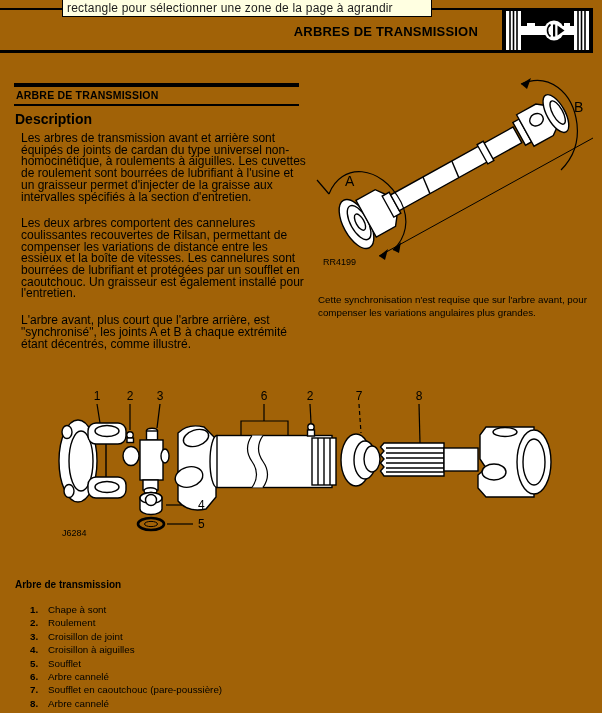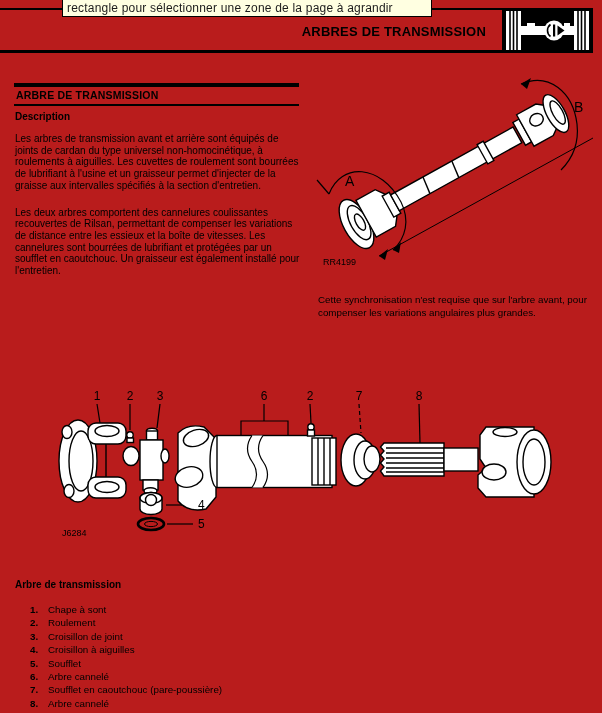--- a/index.html
+++ b/index.html
@@ -1,36 +1,36 @@
 <!DOCTYPE html>
 <html><head>
 <meta charset="utf-8">
 <style>
   html,body{margin:0;padding:0;background:#fff;}
   body{width:602px;height:713px;position:relative;overflow:hidden;
        font-family:"Liberation Sans", sans-serif;color:#000;}
-  .page{position:absolute;inset:0;background:#b91c1c;}
+  .page{position:absolute;inset:0;background:#a16207;}
 
   
   .rule-top{position:absolute;left:0;top:8px;width:502px;height:2px;background:#000;}
   .rule-header{position:absolute;left:0;top:50px;width:502px;height:3px;background:#000;}
   .tooltip{position:absolute;left:62px;top:-2px;width:370px;height:19px;box-sizing:border-box;
            background:#ffffe1;border:1px solid #000;z-index:9;
            font-size:12px;line-height:18px;padding:0 0 0 4px;color:#1c1c1c;
            white-space:nowrap;overflow:hidden;letter-spacing:.2px;}
-  .page-title{position:absolute;left:8px;top:24px;width:478px;text-align:right;
+  .page-title{position:absolute;left:0;top:24px;width:478px;text-align:right;
               font-weight:bold;font-size:13px;letter-spacing:.2px;}
   .header-icon{position:absolute;left:502px;top:8px;width:91px;height:45px;}
 
   
   .section-head{position:absolute;left:14px;top:83px;width:283px;
                 border-top:4px solid #000;border-bottom:2px solid #000;
                 padding:2px 0 3px 2px;font-weight:bold;font-size:10.5px;letter-spacing:.2px;}
-  .desc-label{position:absolute;left:15px;top:111px;font-weight:bold;font-size:10px;}
-  .col-left{position:absolute;left:15px;top:133px;width:287px;font-size:10px;line-height:11.7px;}
+  .desc-label{position:absolute;left:15px;top:111px;font-weight:bold;font-size:14px;}
+  .col-left{position:absolute;left:21px;top:133px;width:287px;font-size:12px;line-height:11.7px;}
   .col-left p{margin:0 0 15px 0;}
 
   
   .fig-shaft{position:absolute;left:315px;top:68px;width:287px;height:205px;}
   .note-right{position:absolute;left:318px;top:294px;width:286px;font-size:9.8px;line-height:12.6px;}
 
   
   .fig-exploded{position:absolute;left:0;top:385px;width:602px;height:178px;}
 
   
@@ -78,20 +78,21 @@
       <rect x="51" y="16.5" width="2.2" height="12" fill="#000"></rect>
       <path d="M55.5 17.5 l7 5 -7 5 z" fill="#000"></path>
     </svg>
   </div>
 
   <div class="section-head">ARBRE DE TRANSMISSION</div>
   <div class="desc-label">Description</div>
   <div class="col-left">
     <p>Les arbres de transmission avant et arrière sont équipés de joints de cardan du type universel non-homocinétique, à roulements à aiguilles. Les cuvettes de roulement sont bourrées de lubrifiant à l'usine et un graisseur permet d'injecter de la graisse aux intervalles spécifiés à la section d'entretien.</p>
     <p>Les deux arbres comportent des cannelures coulissantes recouvertes de Rilsan, permettant de compenser les variations de distance entre les essieux et la boîte de vitesses. Les cannelures sont bourrées de lubrifiant et protégées par un soufflet en caoutchouc. Un graisseur est également installé pour l'entretien.</p>
+    <p>L'arbre avant, plus court que l'arbre arrière, est "synchronisé", les joints A et B à chaque extrémité étant décentrés, comme illustré.</p>
   </div>
 
   <div class="fig-shaft">
     <svg viewBox="0 0 287 205" width="287" height="205">
       <g transform="translate(38,158) rotate(-29)" stroke="#000" stroke-width="1.4" fill="#fff">
         <ellipse cx="4" cy="0" rx="13" ry="27"></ellipse>
         <ellipse cx="7" cy="0" rx="8.5" ry="19"></ellipse>
         <ellipse cx="8" cy="0" rx="4" ry="9"></ellipse>
         <path d="M15 -21 h22 l6 8 v26 l-6 8 h-22 z"></path>
         <rect x="40" y="-12" width="8" height="24"></rect>

